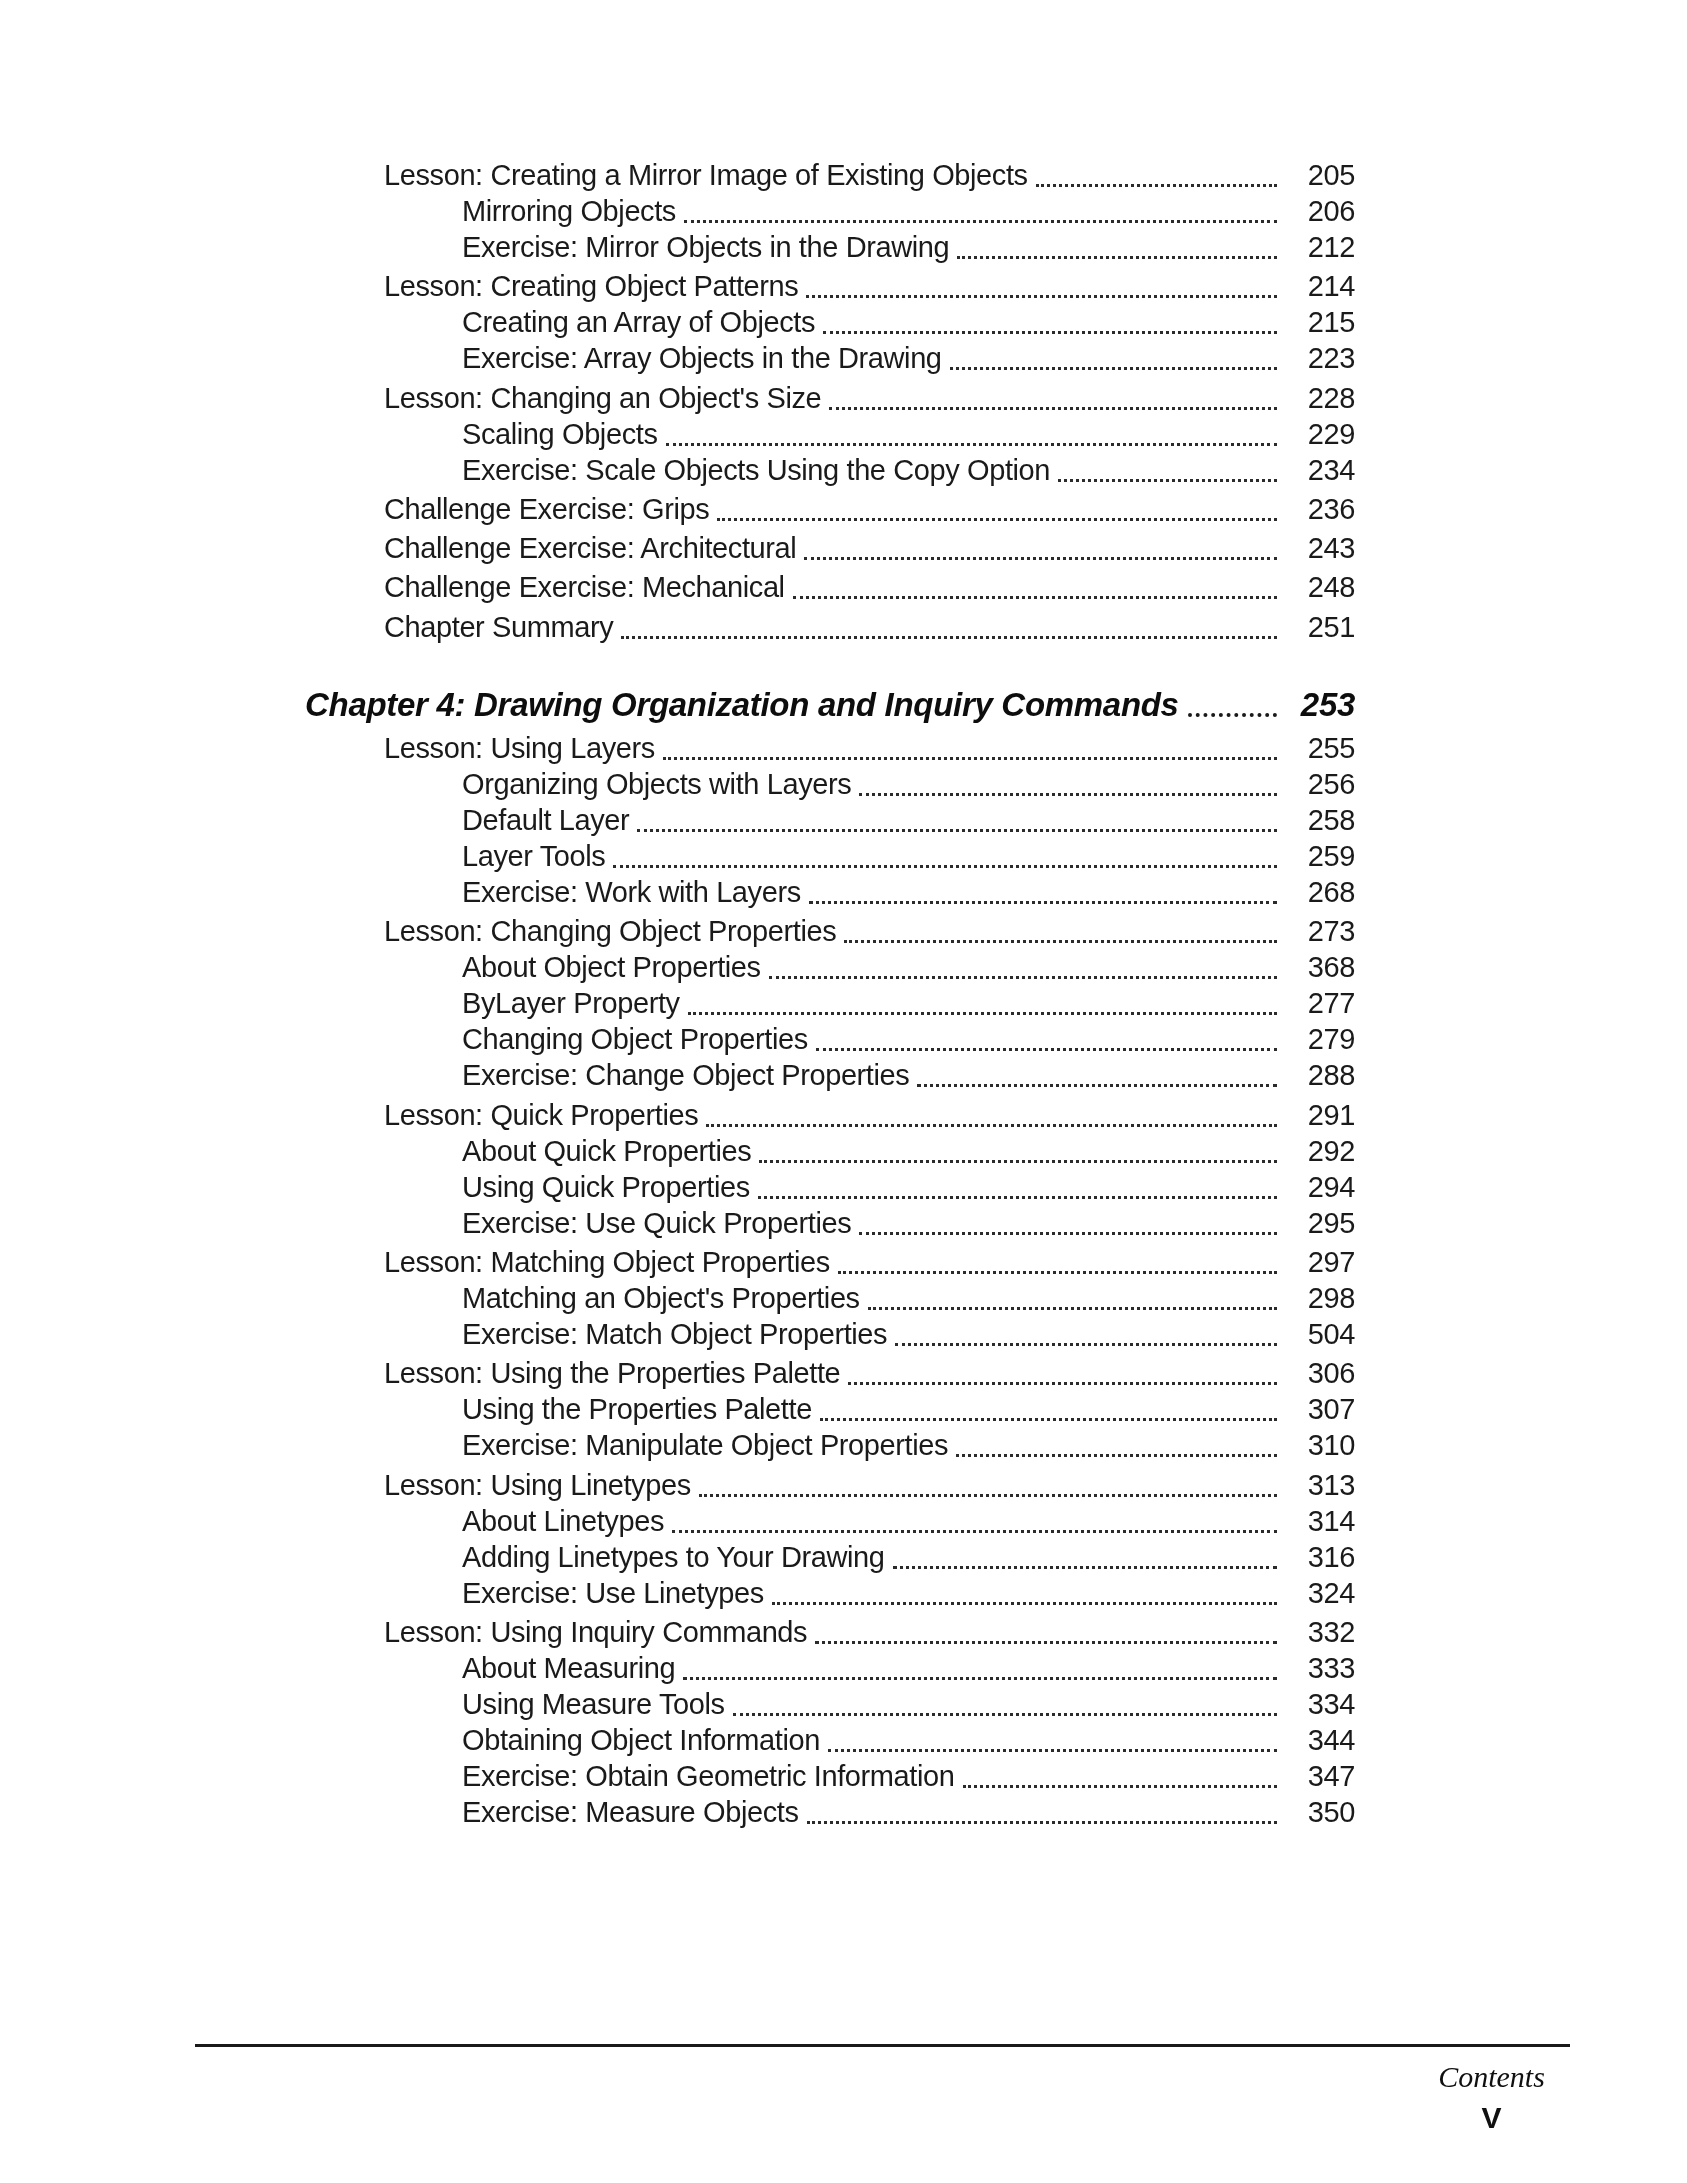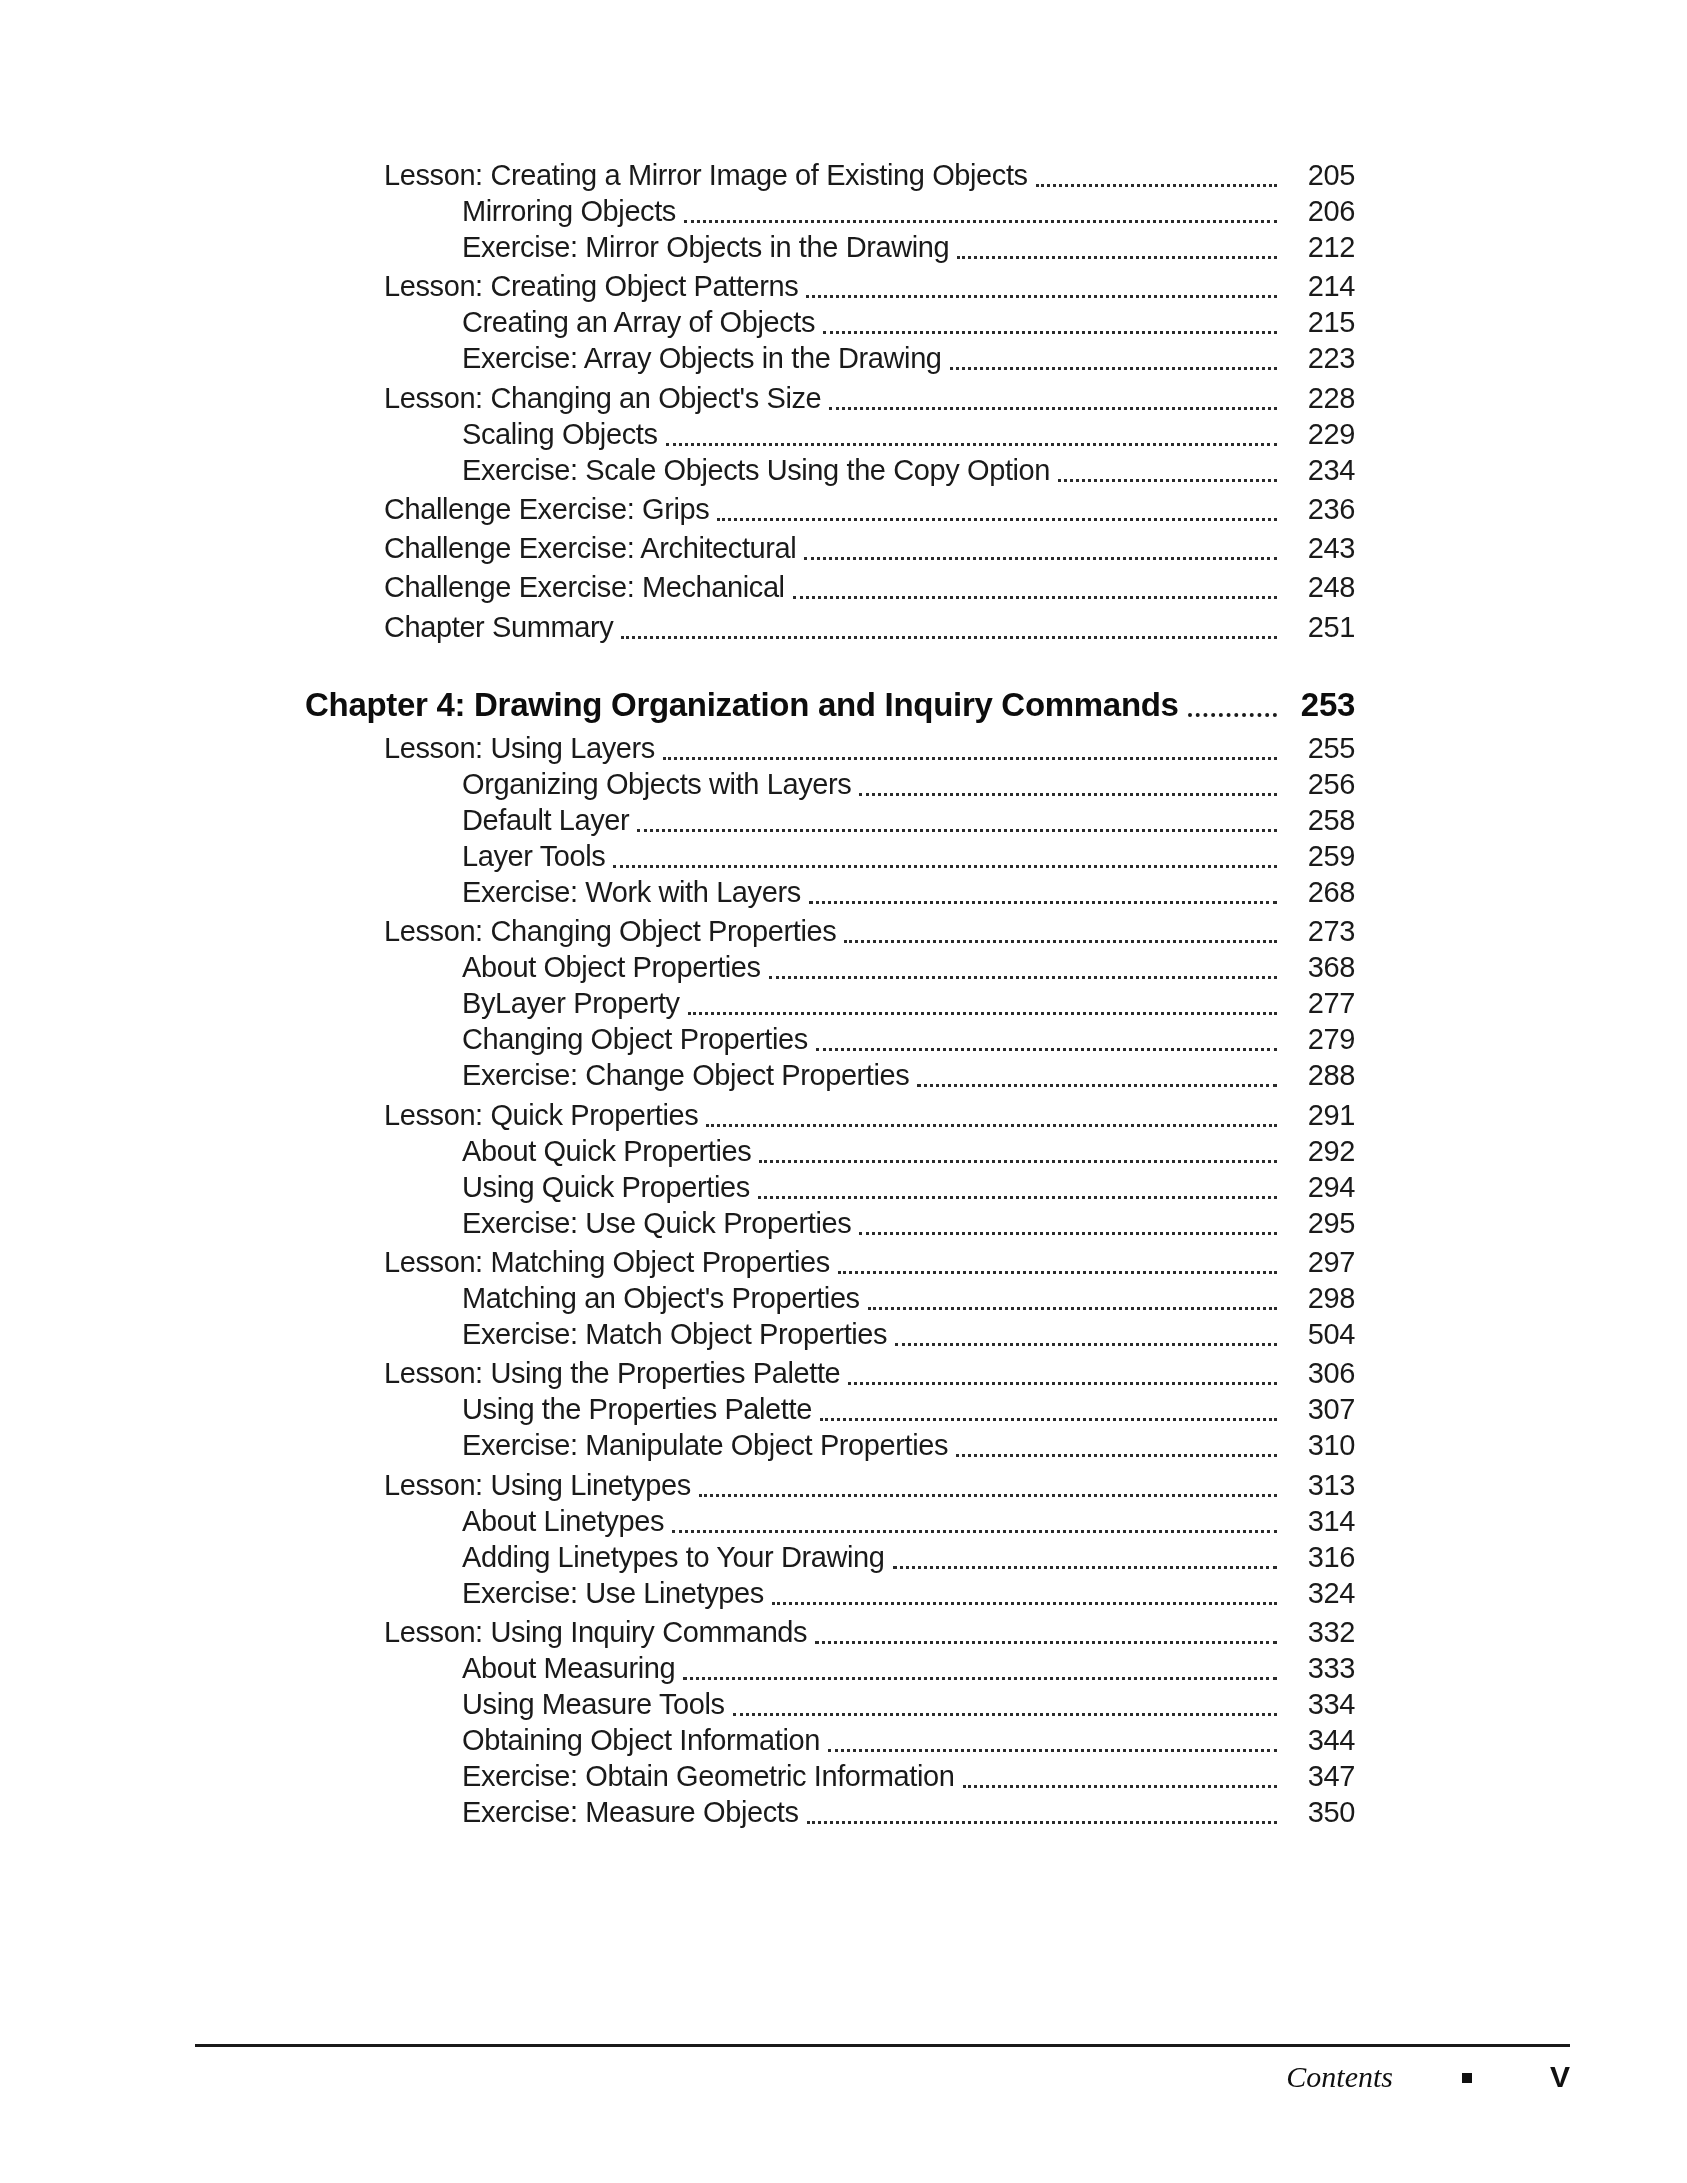--- a/index.html
+++ b/index.html
@@ -55,20 +55,21 @@
 
   
   .toc-heading {
     display: flex;
     align-items: flex-end;
     height: 41px;
     margin: 39px 0 5.3px 0;
     font-weight: bold;
     letter-spacing: -0.3px;
     color: #0d0d0d;
+    font-style: italic;
   }
   .toc-heading .label,
   .toc-heading .pagenum {
     font-size: 33px;
     line-height: 41px;
     white-space: nowrap;
   }
   .toc-heading .pagenum {
     min-width: 71px;
     text-align: right;
@@ -89,20 +90,21 @@
     height: 3.3px;
     background: #191919;
   }
   .page-footer {
     position: absolute;
     top: 2058px;
     right: 117px;
     height: 38px;
     display: flex;
     align-items: center;
+    flex-direction: column;
   }
   .footer-section {
     font-family: "Liberation Serif", serif;
     font-style: italic;
     font-size: 30px;
     color: #101010;
     line-height: 38px;
   }
   .footer-bullet {
     width: 10px;

